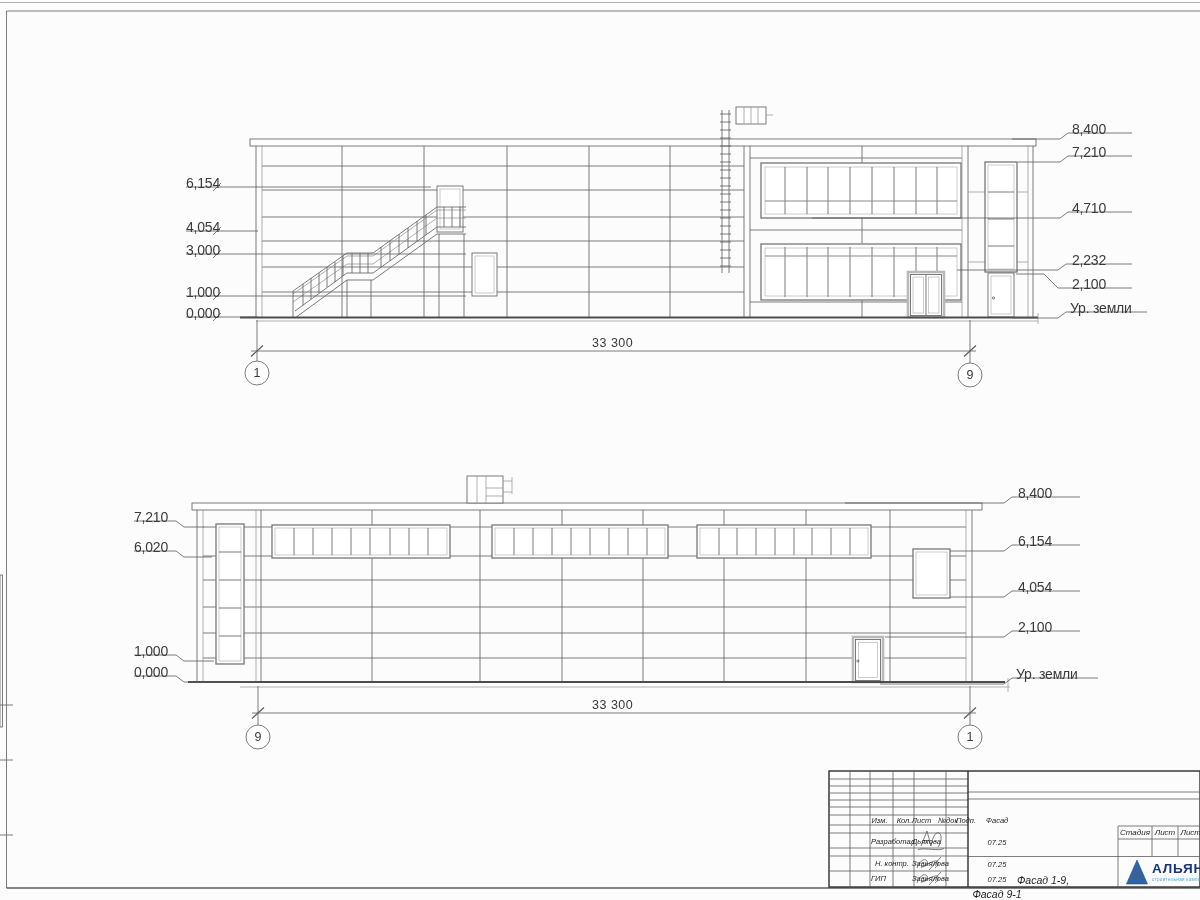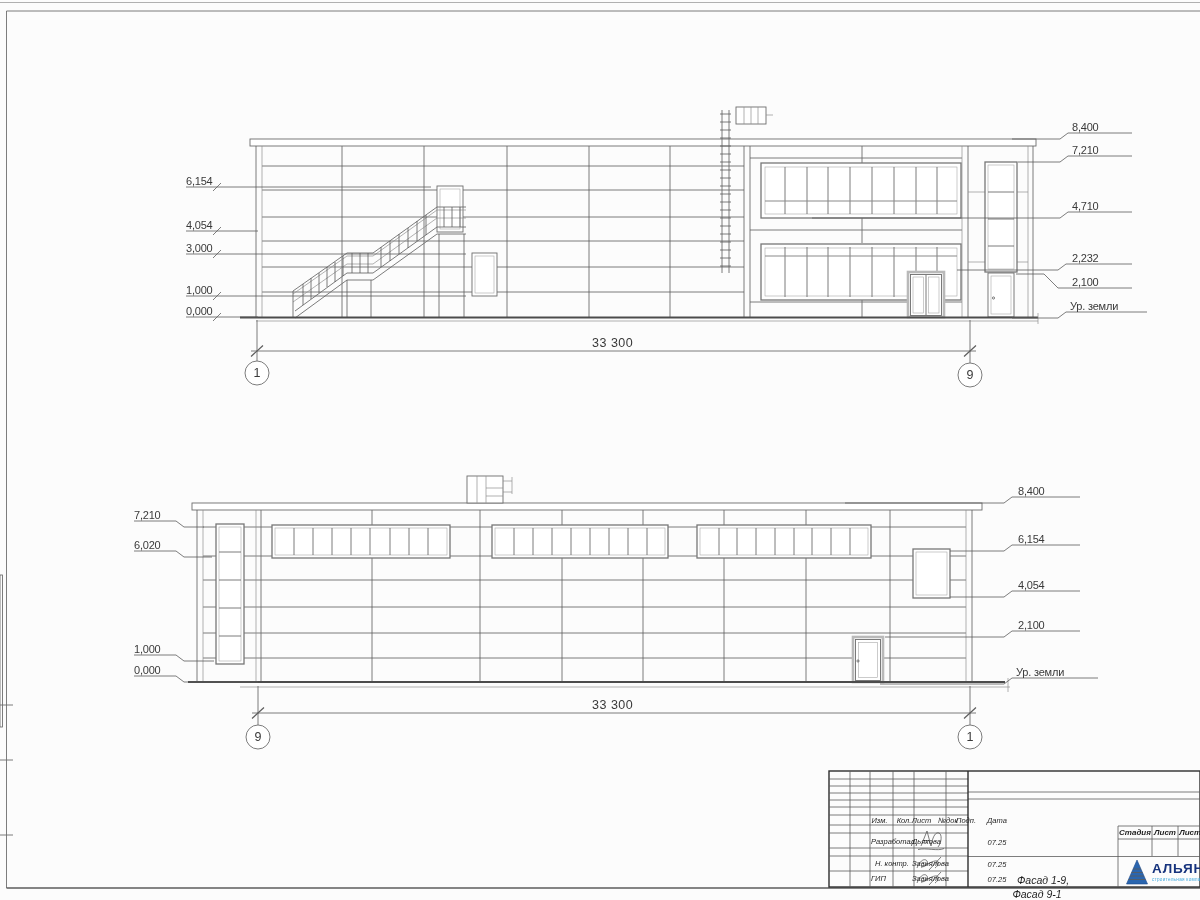--- a/index.html
+++ b/index.html
@@ -13,26 +13,26 @@
   .in{stroke:#a8a8a8;stroke-width:.6;}
   .dv{stroke:#8a8a8a;stroke-width:1.1;}
   .ld{stroke:#6a6a6a;stroke-width:.7;}
   .gr{stroke:#4c4c4c;stroke-width:1.8;}
   .wf{fill:#fff;}
   .dfr{stroke:#b9b9b9;stroke-width:2.6;}
   .tb{stroke:#3a3a3a;stroke-width:.7;}
   .tbh{stroke:#2e2e2e;stroke-width:1.4;}
   .sig{stroke:#222;stroke-width:.9;}
   .t{position:absolute;white-space:nowrap;color:#3a3a3a;}
-  .m{font-size:11px;letter-spacing:-.2px;}
+  .m{font-size:14px;letter-spacing:-.2px;}
   .dim{font-size:12.5px;letter-spacing:.5px;}
   .ax{font-size:12.5px;width:24px;text-align:center;}
   .tbt{font-style:italic;color:#1f1f1f;}
   .f7{font-size:7.5px;margin-left:40px;}
-  .f8{font-size:8px;font-weight:bold;}
+  .f8{font-size:8px;}
   .f10{font-size:10.5px;margin-top:16px;}
   .c{text-align:center;}
   .logo-main{font-size:13.5px;font-weight:bold;color:#16337d;letter-spacing:.8px;}
   .logo-sub{font-size:4.6px;color:#41a8dd;letter-spacing:.3px;}
 </style>
 </head>
 <body>
 
 <svg width="1200" height="900" viewBox="0 0 1200 900">
 
@@ -455,33 +455,33 @@
 <span class="t m" style="left:1016px;top:666px">Ур. земли</span>
 <span class="t dim" style="left:592px;top:698px">33 300</span>
 <span class="t ax" style="left:246px;top:730px">9</span>
 <span class="t ax" style="left:958px;top:730px">1</span>
 
 <span class="t tbt f7 c" style="left:829px;top:816px;width:21px">Изм.</span>
 <span class="t tbt f7 c" style="left:850px;top:816px;width:28px">Кол.</span>
 <span class="t tbt f7 c" style="left:870px;top:816px;width:23px">Лист</span>
 <span class="t tbt f7 c" style="left:892px;top:816px;width:32px">№док</span>
 <span class="t tbt f7 c" style="left:914px;top:816px;width:24px">Подп.</span>
-<span class="t tbt f7 c" style="left:946px;top:816px;width:22px">Дата</span>
+<span class="t tbt f7 c" style="left:946px;top:816px;width:22px">Фасад</span>
 
 <span class="t tbt f7" style="left:831px;top:837px">Разработал</span>
 <span class="t tbt f7" style="left:872px;top:837px">Дьякова</span>
 <span class="t tbt f7 c" style="left:946px;top:838px;width:22px">07.25</span>
 <span class="t tbt f7" style="left:835px;top:859px">Н. контр.</span>
 <span class="t tbt f7" style="left:872px;top:859px">Завьялова</span>
 <span class="t tbt f7 c" style="left:946px;top:860px;width:22px">07.25</span>
 <span class="t tbt f7" style="left:831px;top:874px">ГИП</span>
 <span class="t tbt f7" style="left:872px;top:874px">Завьялова</span>
 <span class="t tbt f7 c" style="left:946px;top:875px;width:22px">07.25</span>
 
 <span class="t tbt f10 c" style="left:968px;top:858px;width:150px">Фасад 1-9,</span>
-<span class="t tbt f10 c" style="left:968px;top:872px;width:138px">Фасад 9-1</span>
+<span class="t tbt f10 c" style="left:928px;top:872px;width:138px">Фасад 9-1</span>
 
 <span class="t tbt f8 c" style="left:1118px;top:828px;width:34px">Стадия</span>
 <span class="t tbt f8 c" style="left:1152px;top:828px;width:26px">Лист</span>
 <span class="t tbt f8 c" style="left:1178px;top:828px;width:34px">Листов</span>
 
 <span class="t logo-main" style="left:1152px;top:861px">АЛЬЯНС</span>
 <span class="t logo-sub" style="left:1152px;top:877px">строительная компания</span>
 
 </body></html>

